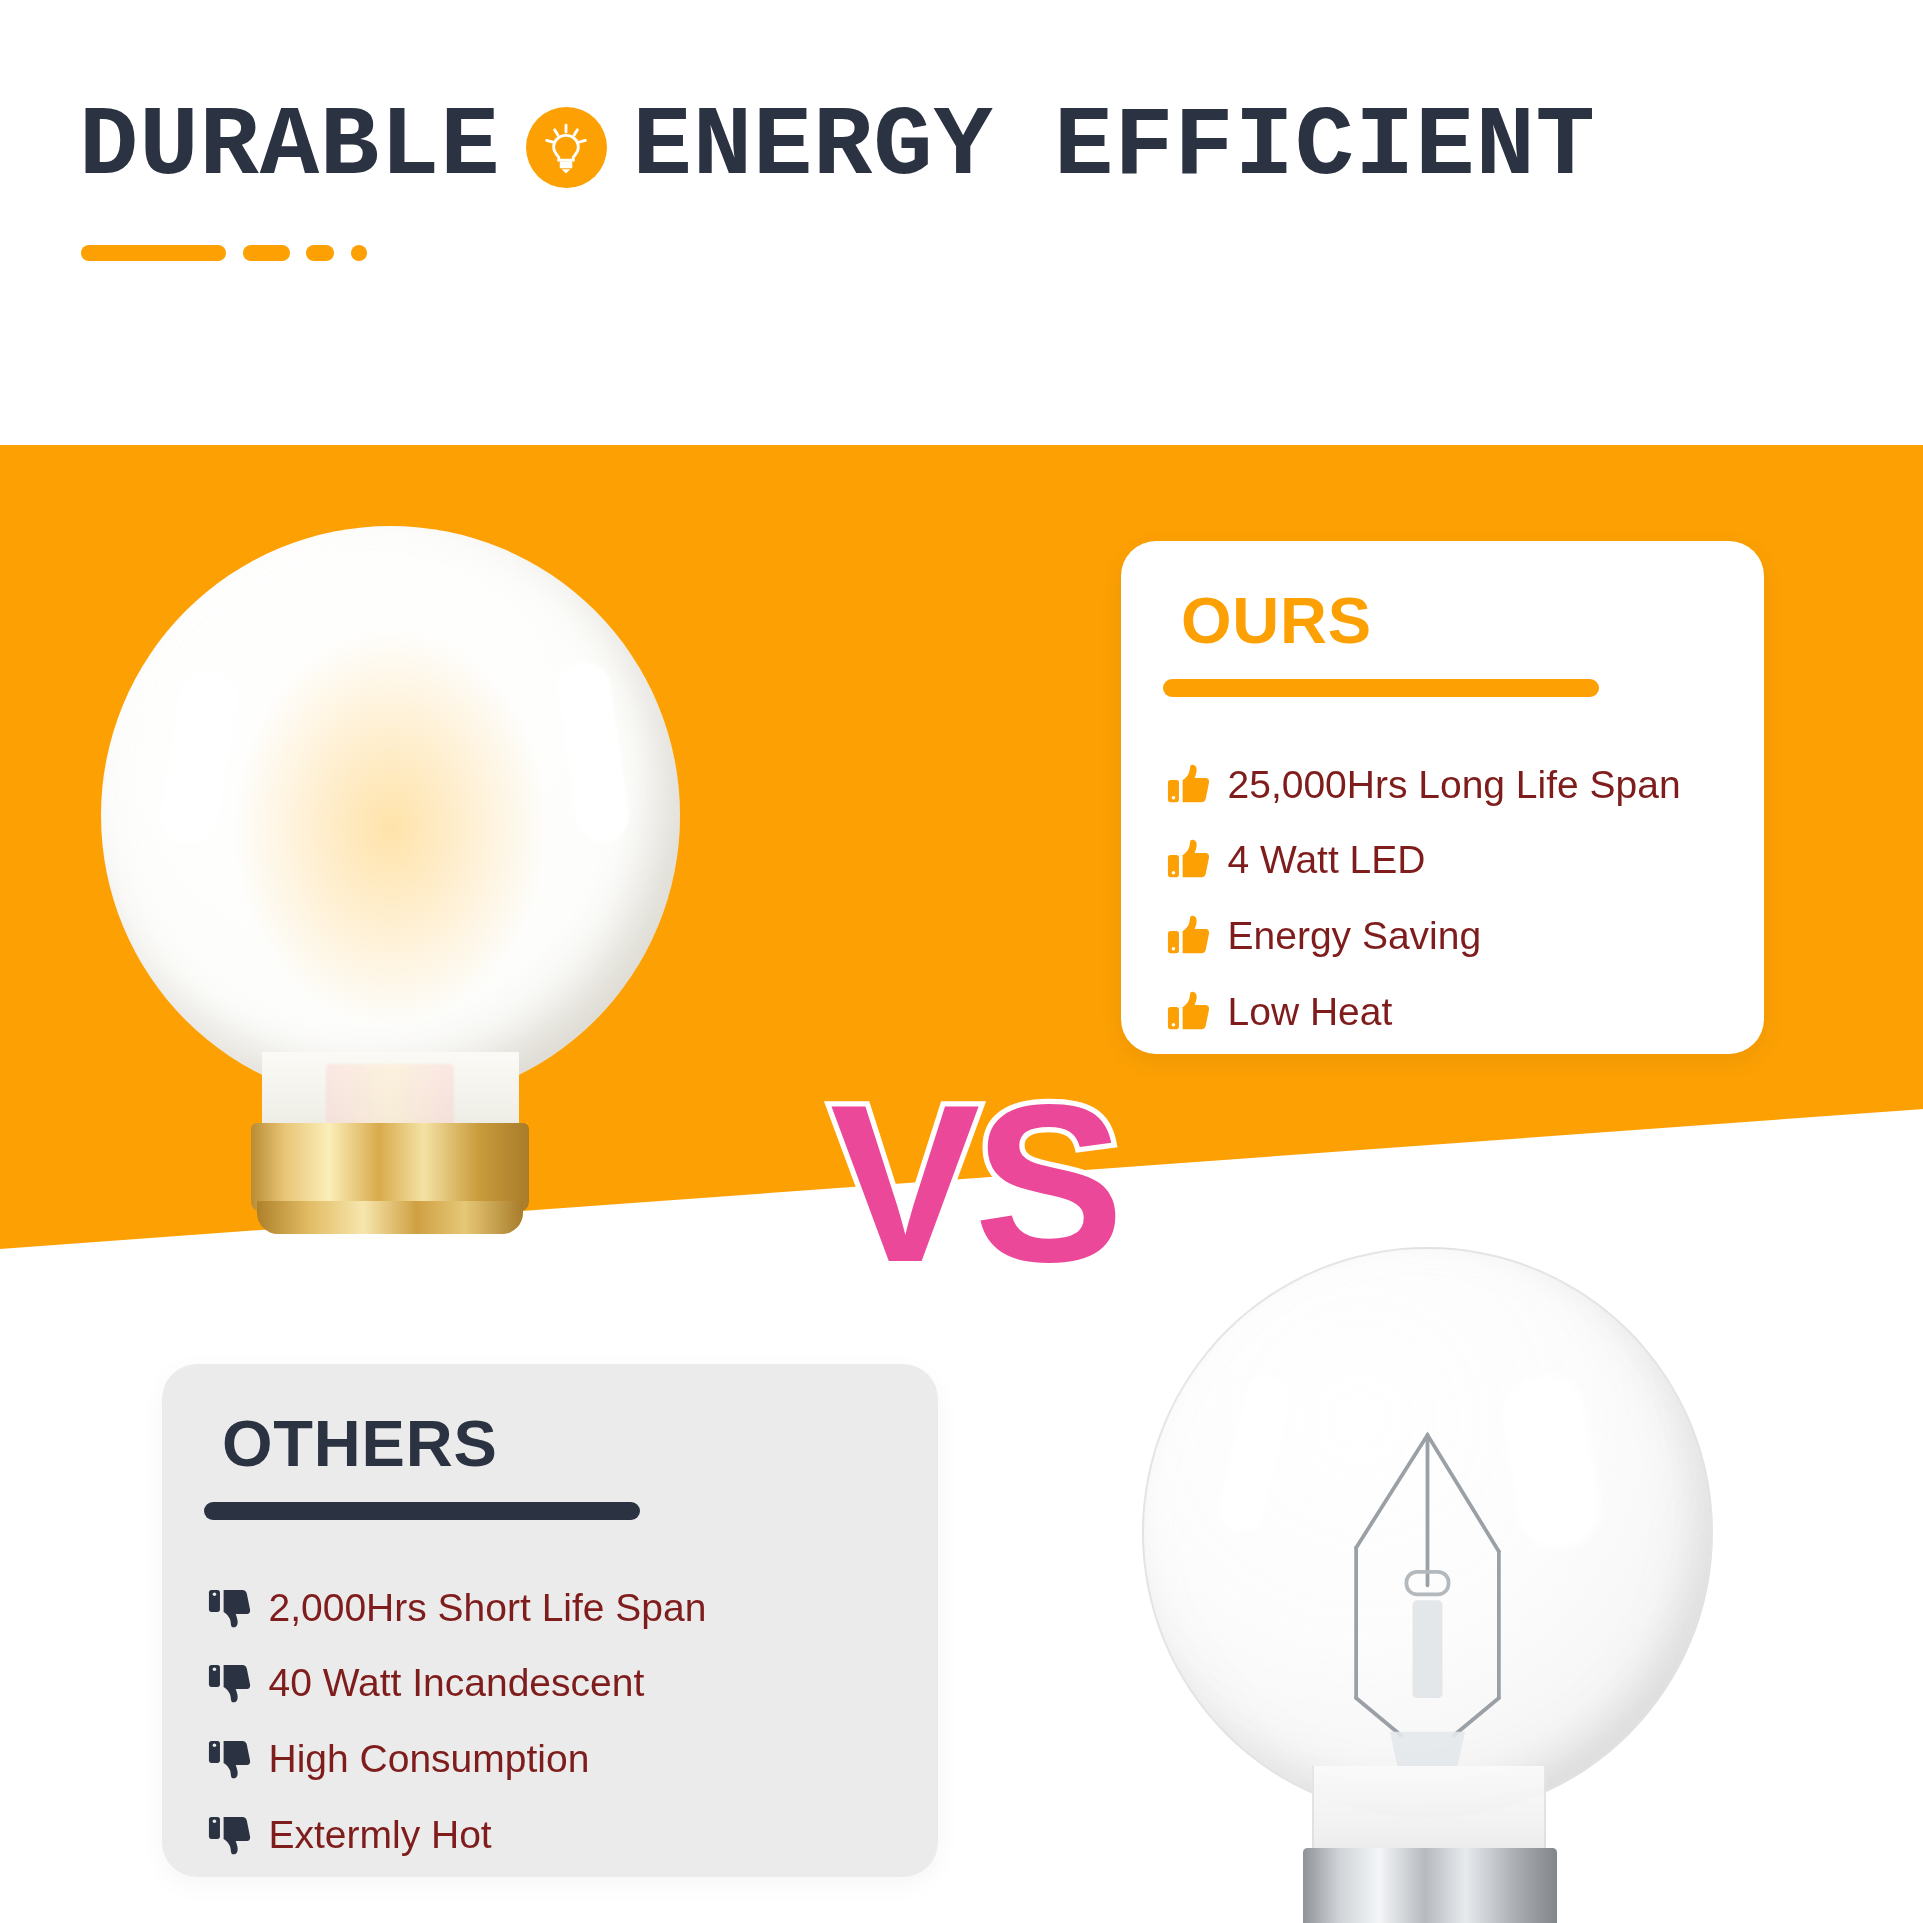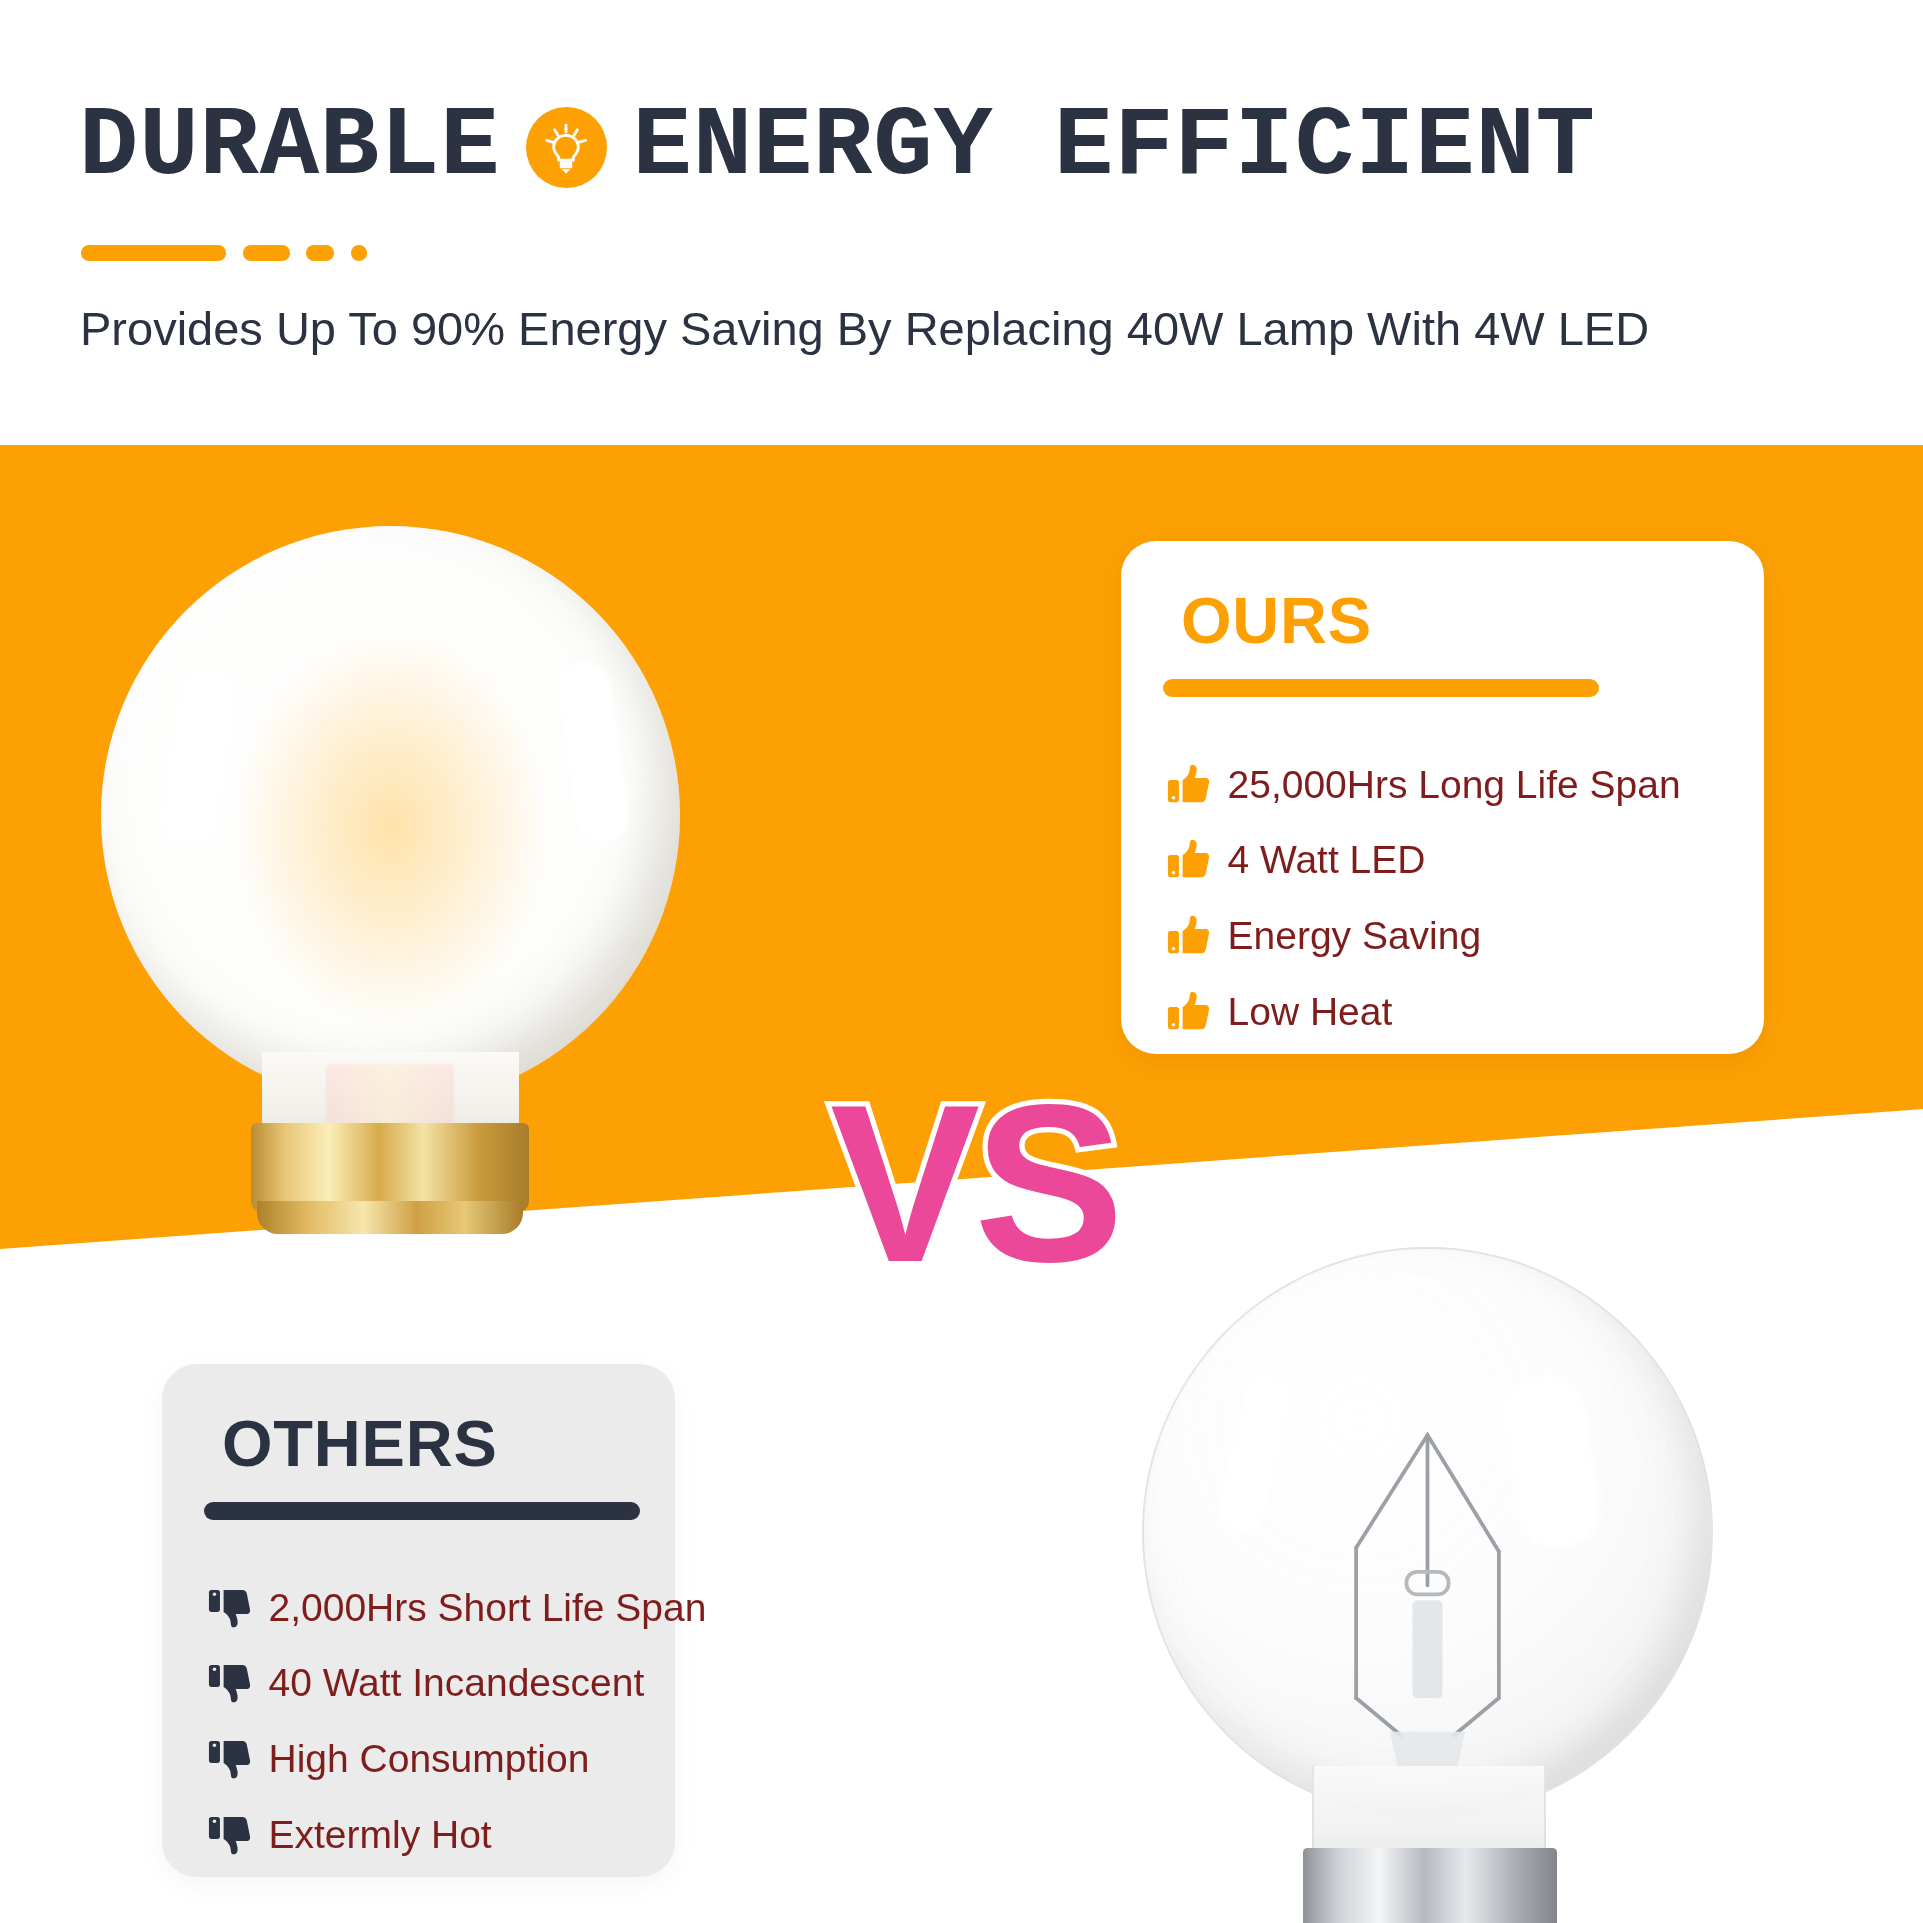--- a/index.html
+++ b/index.html
@@ -73,21 +73,21 @@
 
   
   .card { position:absolute; border-radius:35px; z-index:5; }
 
   #ours-card {
     left:1121px; top:541px; width:643px; height:513px;
     background:#ffffff;
     box-shadow:0 7.5px 25.6px rgba(0,0,0,0.06);
   }
   #others-card {
-    left:162px; top:1364px; width:513px; height:513px;
+    left:162px; top:1364px; width:776px; height:513px;
     background:#EBEBEB;
     box-shadow:0 7.5px 25.6px rgba(0,0,0,0.04);
   }
 
   .card-title { position:absolute; left:60px; top:47px; font-size:65px; font-weight:bold; letter-spacing:0.8px; line-height:1; }
   #ours-card .card-title { color:#FCA004; }
   #others-card .card-title { color:#2B3241; }
 
   .card-rule { position:absolute; left:42px; top:138px; width:436px; height:18px; border-radius:9px; }
   #ours-card .card-rule { background:#FCA004; }
@@ -199,21 +199,20 @@
     <span class="title-word">ENERGY EFFICIENT</span>
   </div>
 
   <div id="dash-row">
     <span class="dash d1"></span>
     <span class="dash d2"></span>
     <span class="dash d3"></span>
     <span class="dash d4"></span>
   </div>
 
-  <div id="subtitle">Provides Up To 90% Energy Saving By Replacing 40W Lamp With 4W LED</div>
 </div>
 
 <div id="orange-band"></div>
 
 <div id="led-bulb-wrap">
   <div class="glass-globe"></div>
   <div class="globe-neck"></div>
   <div class="filament-leds"></div>
   <div class="globe-highlight-l"></div>
   <div class="globe-highlight-r"></div>

